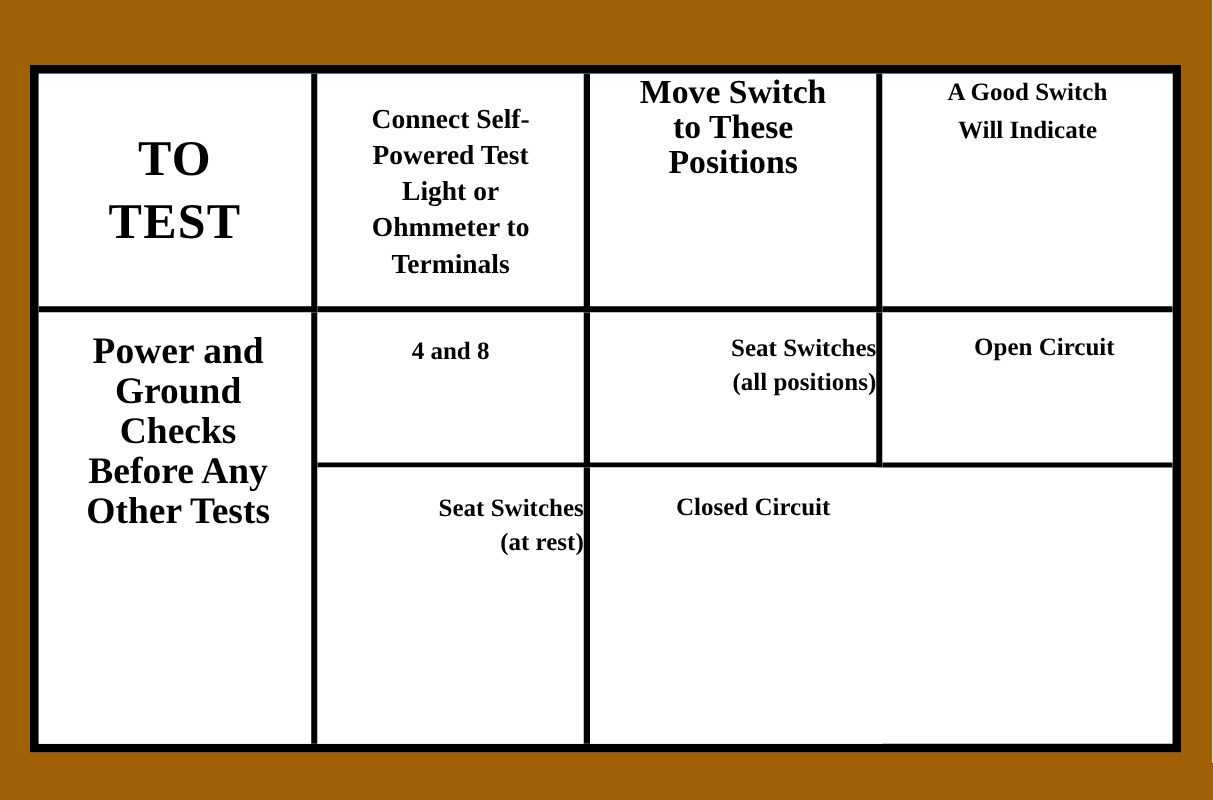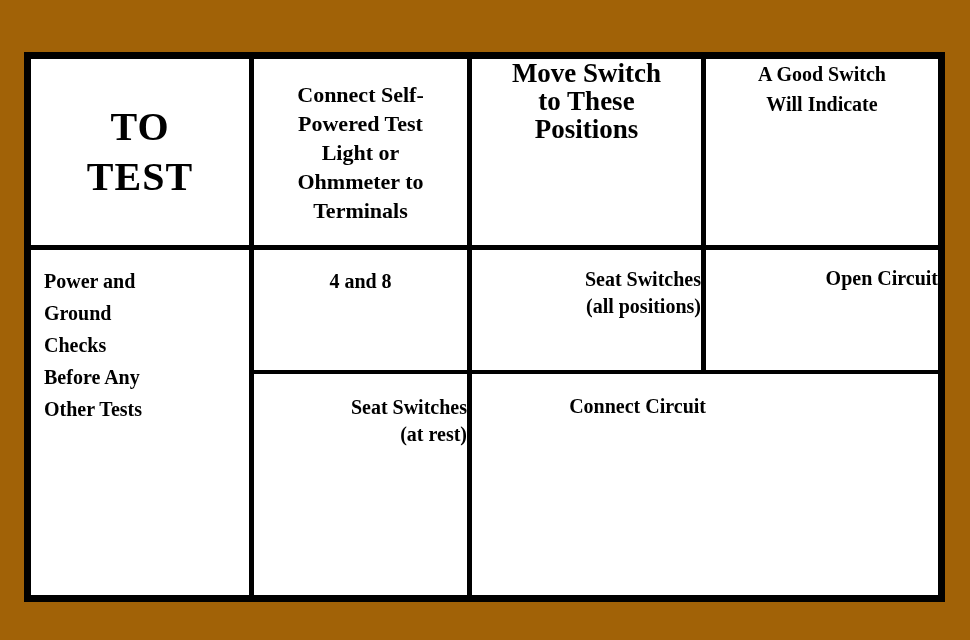--- a/index.html
+++ b/index.html
@@ -67,42 +67,42 @@
   .h3 .txt { font-size: 27px; line-height: 28px; }
   .h4      { padding-bottom: 15px; }
   .h4 .txt { font-size: 20px; line-height: 30px; }
 
   
   .span-cell {
     grid-row: 2 / 4;
     padding: 15px 8px 0 13px;
   }
   .span-cell .txt {
-    font-size: 20px;
+    font-size: 30px;
     line-height: 32px;
-    text-align: left;
+    text-align: center;
   }
 
   
   .body-cell .txt { font-size: 20px; }
 
   .terminals-cell {
     text-align: center;
     padding-top: 19px;
   }
   .terminals-cell .txt { line-height: 25px; }
 
   .positions-cell {
     text-align: right;
     padding: 16px 0 0 18px;
   }
   .positions-cell .txt { line-height: 27px; }
 
   .indication-cell {
-    text-align: right;
+    text-align: center;
     padding: 16px 0 0 27px;
   }
   .indication-cell .txt { line-height: 25px; }
 
   .r2 { padding-top: 20px; }
 </style>
 </head>
 <body>
 
 <div class="page">
@@ -147,18 +147,18 @@
       </div>
       <div class="cell bB4 body-cell indication-cell">
         <div class="txt">Open Circuit</div>
       </div>
 
       <div class="cell bR body-cell positions-cell r2">
         <div class="txt">Seat Switches
 (at rest)</div>
       </div>
       <div class="cell body-cell indication-cell r2">
-        <div class="txt">Connect Circuit</div>
+        <div class="txt">Closed Circuit</div>
       </div>
 
     </div>
   </div>
 </div>
 
 </body></html>

